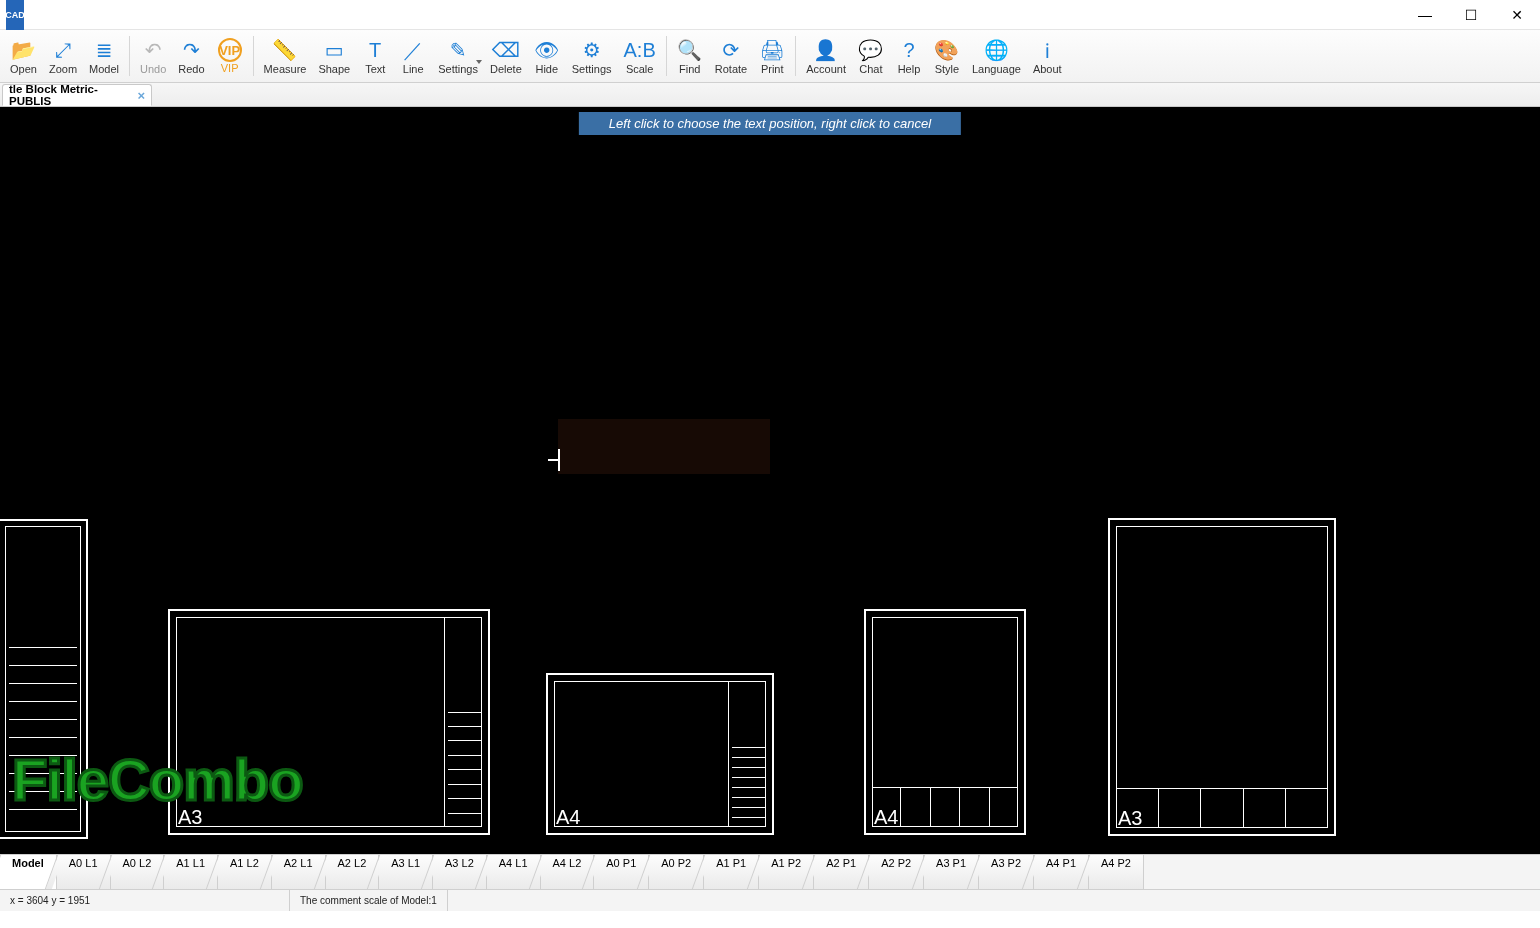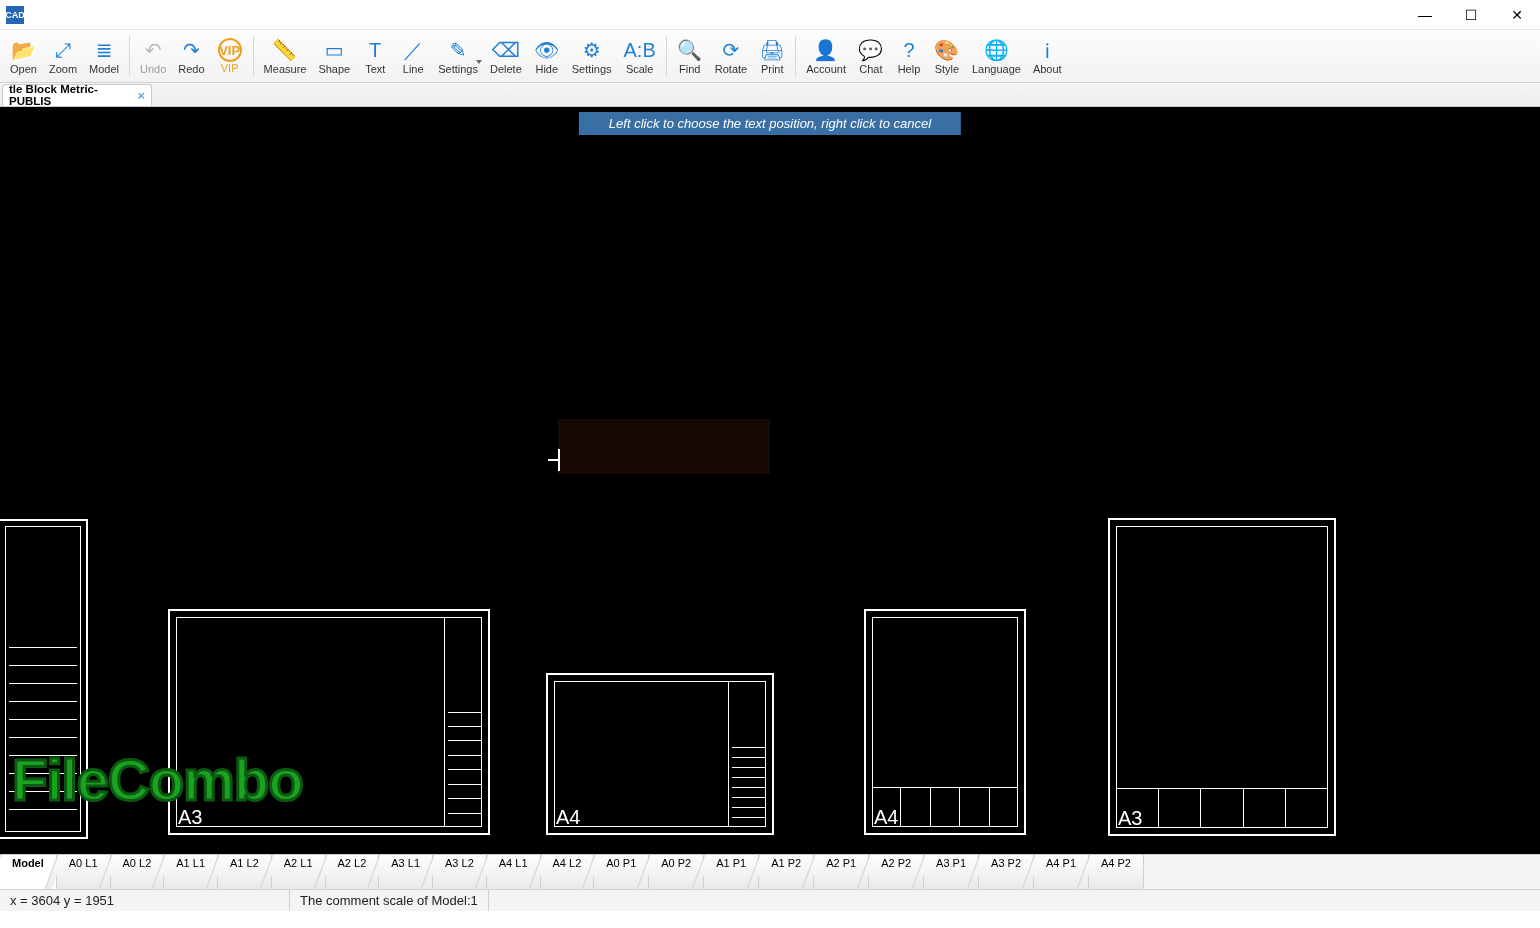--- a/index.html
+++ b/index.html
@@ -1,18 +1,18 @@
 <!DOCTYPE html>
 <html><head>
 <meta charset="utf-8">
 <style>
 * { margin: 0; padding: 0; box-sizing: border-box; font-family: "Segoe UI", Tahoma, sans-serif; }
 html, body { width: 1540px; height: 928px; overflow: hidden; background: #fff; }
 .titlebar { height: 30px; background: #fff; display: flex; align-items: center; padding-left: 6px; border-bottom: 1px solid #e5e5e5; }
-.titlebar .app-icon { width: 18px; height: 18px; background: #2566b8; display: flex; align-items: center; justify-content: center; color: #fff; font-size: 9px; font-weight: bold; margin-right: 21px; }
+.titlebar .app-icon { width: 18px; height: 30px; background: #2566b8; display: flex; align-items: center; justify-content: center; color: #fff; font-size: 9px; font-weight: bold; margin-right: 21px; }
 .titlebar .title-text { font-size: 12.5px; color: #000; }
 .titlebar .win-controls { margin-left: auto; display: flex; }
 .titlebar .win-btn { width: 46px; height: 30px; display: flex; align-items: center; justify-content: center; font-size: 14px; color: #000; cursor: pointer; }
 .redacts { position: absolute; height: 10px; top: 9px; }
 .redacts span { display: inline-block; height: 10px; margin-right: 2px; }
 .ribbon { height: 53px; background: linear-gradient(#fdfdfd,#f2f2f2); border-bottom: 1px solid #d0d0d0; display: flex; align-items: stretch; padding: 0 4px; }
 .ribbon .tool { display: flex; flex-direction: column; align-items: center; justify-content: center; padding: 0 6px; min-width: 38px; cursor: pointer; position: relative; }
 .ribbon .tool .ico { height: 26px; display: flex; align-items: center; justify-content: center; font-size: 20px; color: #1e7fd6; }
 .ribbon .tool .lbl { font-size: 11px; color: #333; white-space: nowrap; }
 .ribbon .tool.disabled .ico { color: #b8b8b8; }
@@ -36,21 +36,21 @@
 .sheet .tblock-right { position: absolute; right: 6px; top: 6px; bottom: 6px; width: 38px; border-left: 1px solid #fff; }
 .sheet .tblock-right .grid { position: absolute; left: 3px; right: 0; bottom: 0; height: 55%; display: flex; flex-direction: column; }
 .sheet .tblock-right .grid div { flex: 1; border-top: 1px solid #fff; }
 .sheet .tblock-bottom { position: absolute; left: 6px; right: 6px; bottom: 6px; height: 40px; border-top: 1px solid #fff; display: flex; }
 .sheet .tblock-bottom div { flex: 1; border-left: 1px solid #fff; }
 .sheet .tblock-bottom div:first-child { border-left: none; }
 .layout-tabs { height: 36px; background: #f4f4f4; border-top: 1px solid #cfcfcf; border-bottom: 1px solid #cfcfcf; display: flex; align-items: stretch; overflow: hidden; }
 .layout-tabs .ltab { font-size: 11px; color: #000; padding: 2px 12px; border-right: 1px solid #cfcfcf; background: linear-gradient(#fdfdfd,#eaeaea); cursor: pointer; position: relative; white-space: nowrap; }
 .layout-tabs .ltab.active { background: #fff; font-weight: 600; }
 .layout-tabs .ltab::before { content: ""; position: absolute; left: -6px; top: 0; bottom: 0; width: 6px; background: inherit; transform: skewX(-20deg); border-left: 1px solid #cfcfcf; }
-.status-bar { height: 21px; background: #f4f4f4; display: flex; align-items: center; font-size: 13px; color: #222; }
+.status-bar { height: 21px; background: #f4f4f4; display: flex; align-items: center; font-size: 10px; color: #222; }
 .status-bar .cell { padding: 0 10px; border-right: 1px solid #cfcfcf; height: 100%; display: flex; align-items: center; }
 .watermark { position: absolute; left: 12px; bottom: 115px; font-size: 58px; font-weight: 800; color: #1aa321; -webkit-text-stroke: 3px #0c5a12; letter-spacing: -1px; font-family: Arial, sans-serif; }
 </style>
 </head>
 <body>
 
 <div class="titlebar">
   <div class="app-icon">CAD</div>
   <div class="win-controls">
     <div class="win-btn">—</div>

